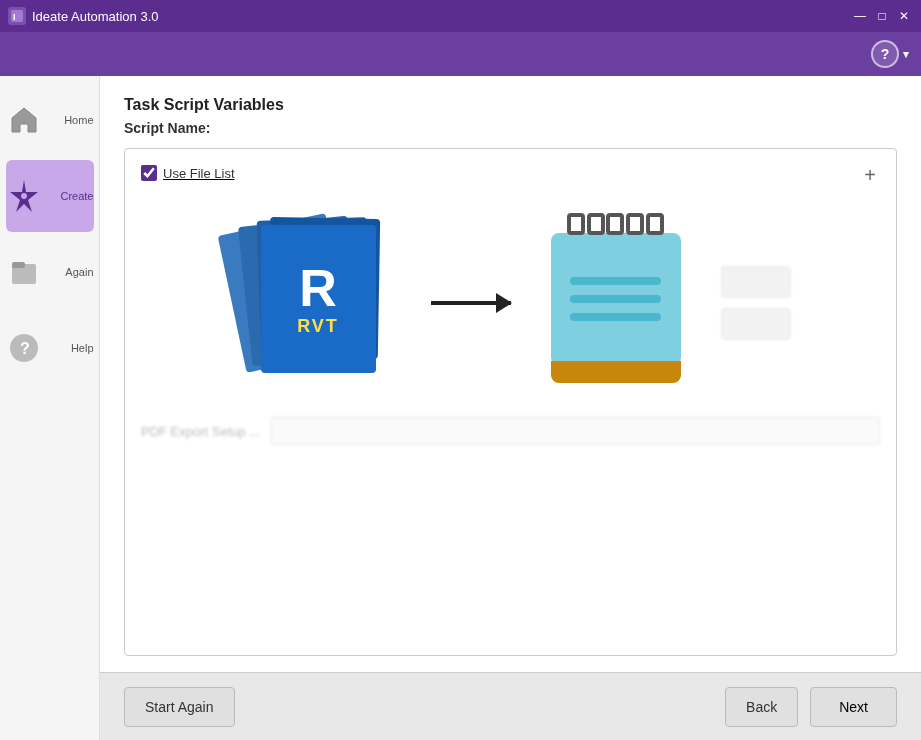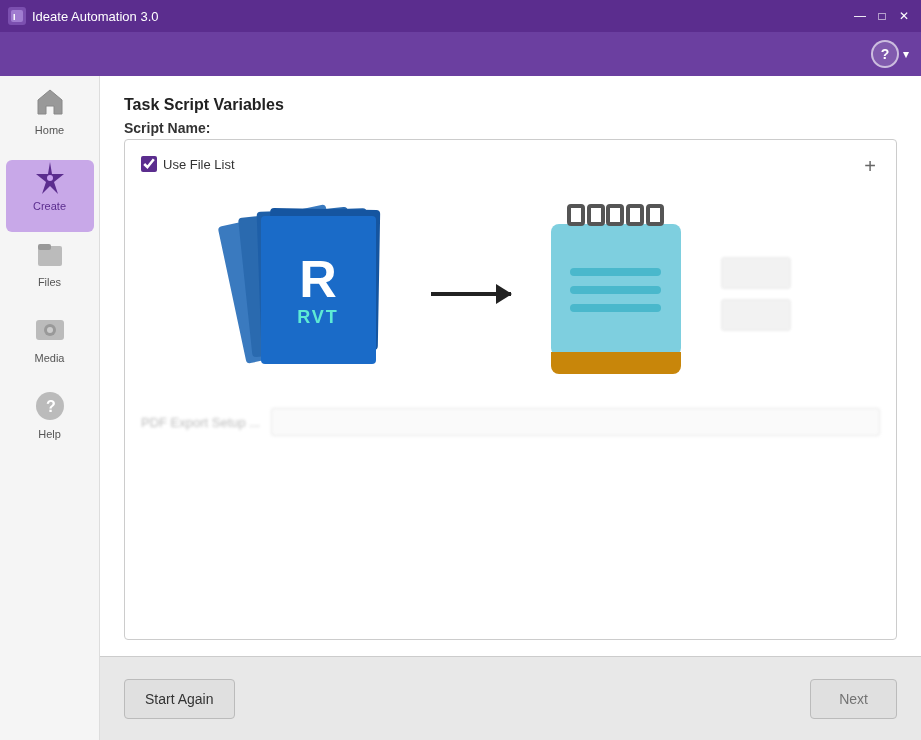--- a/index.html
+++ b/index.html
@@ -96,23 +96,23 @@
       display: flex;
       flex-direction: column;
       align-items: center;
       padding-top: 8px;
       gap: 4px;
     }
     .sidebar-item {
       width: 88px;
       height: 72px;
       display: flex;
-      flex-direction: column;
-      align-items: center;
-      justify-content: flex-start;
+      flex-direction: row;
+      align-items: center;
+      justify-content: space-between;
       gap: 4px;
       border-radius: 6px;
       cursor: pointer;
       color: #555;
       font-size: 12px;
     }
     .sidebar-item.active {
       background: #c8a8e8;
       color: #5b2d8e;
     }
@@ -143,21 +143,21 @@
       font-size: 16px;
       font-weight: 600;
       color: #222;
       margin-bottom: 6px;
     }
 
     .script-name-row {
       display: flex;
       align-items: center;
       gap: 6px;
-      margin-bottom: 3px;
+      margin-bottom: 12px;
       font-size: 14px;
     }
     .script-name-label {
       font-weight: bold;
       color: #333;
     }
     .script-name-value {
       color: #333;
       font-size: 14px;
     }
@@ -219,20 +219,21 @@
       font-size: 13px;
       color: #333;
       white-space: nowrap;
     }
 
     .checkbox-row {
       display: flex;
       align-items: center;
       gap: 6px;
       margin-bottom: 16px;
+      text-decoration: underline;
     }
     .checkbox-row input[type=checkbox] {
       width: 16px;
       height: 16px;
       accent-color: #5b2d8e;
     }
     .checkbox-label {
       font-size: 13px;
       color: #333;
     }
@@ -282,21 +283,21 @@
     .rvt-r-letter {
       font-size: 52px;
       font-weight: 900;
       color: white;
       line-height: 1;
       font-family: Arial, sans-serif;
     }
     .rvt-label {
       font-size: 18px;
       font-weight: bold;
-      color: #5eead4;
+      color: #fde047;
       letter-spacing: 2px;
       margin-top: 2px;
     }
 
     
     .arrow-container {
       display: flex;
       align-items: center;
     }
     .arrow-shaft {
@@ -404,21 +405,21 @@
       right: 20px;
       font-size: 20px;
       color: #666;
       cursor: pointer;
       line-height: 1;
     }
 
     
     .footer {
       background: #e8e8e8;
-      height: 84px;
+      height: 68px;
       display: flex;
       align-items: center;
       justify-content: space-between;
       padding: 0 24px;
       border-top: 1px solid #ccc;
     }
     .footer-left {
       display: flex;
       gap: 12px;
     }
@@ -449,21 +450,21 @@
     }
 
     .btn-primary {
       height: 40px;
       padding: 0 28px;
       background: #e0e0e0;
       border: 1px solid #bbb;
       border-radius: 4px;
       cursor: pointer;
       font-size: 14px;
-      color: #737373;
+      color: #000000;
       font-weight: 500;
     }
   </style>
 </head>
 <body>
 
 <div class="title-bar">
   <div class="title-bar-left">
     <div class="title-bar-icon">
       <svg width="12" height="12" viewBox="0 0 12 12">
@@ -510,33 +511,23 @@
       <span class="sidebar-label">Create</span>
     </div>
 
     <div class="sidebar-item">
       <div class="sidebar-icon">
         <svg width="32" height="32" viewBox="0 0 32 32">
             <rect x="4" y="8" width="24" height="20" rx="2" fill="#bbb"></rect>
             <rect x="4" y="6" width="13" height="6" rx="2" fill="#999"></rect>
           </svg>
       </div>
-      <span class="sidebar-label">Files</span>
+      <span class="sidebar-label">Again</span>
     </div>
 
-    <div class="sidebar-item">
-      <div class="sidebar-icon">
-        <svg width="32" height="32" viewBox="0 0 32 32">
-            <rect x="2" y="6" width="28" height="20" rx="3" fill="#bbb"></rect>
-            <circle cx="16" cy="16" r="6" fill="#999"></circle>
-            <circle cx="16" cy="16" r="3" fill="#ccc"></circle>
-          </svg>
-      </div>
-      <span class="sidebar-label">Media</span>
-    </div>
 
     <div class="sidebar-item">
       <div class="sidebar-icon">
         <svg width="32" height="32" viewBox="0 0 32 32">
             <circle cx="16" cy="16" r="14" fill="#bbb"></circle>
             <text x="12" y="22" font-size="16" fill="white" font-weight="bold">?</text>
           </svg>
       </div>
       <span class="sidebar-label">Help</span>
     </div>
@@ -608,18 +599,19 @@
         </div>
 
       </div>
     </div>
 
     <div class="footer">
       <div class="footer-left">
         <button class="btn-secondary">Start Again</button>
       </div>
       <div class="footer-right">
+        <button class="btn-secondary">Back</button>
         <button class="btn-primary">Next</button>
       </div>
     </div>
 
   </div>
 </div>
 
 </body></html>

